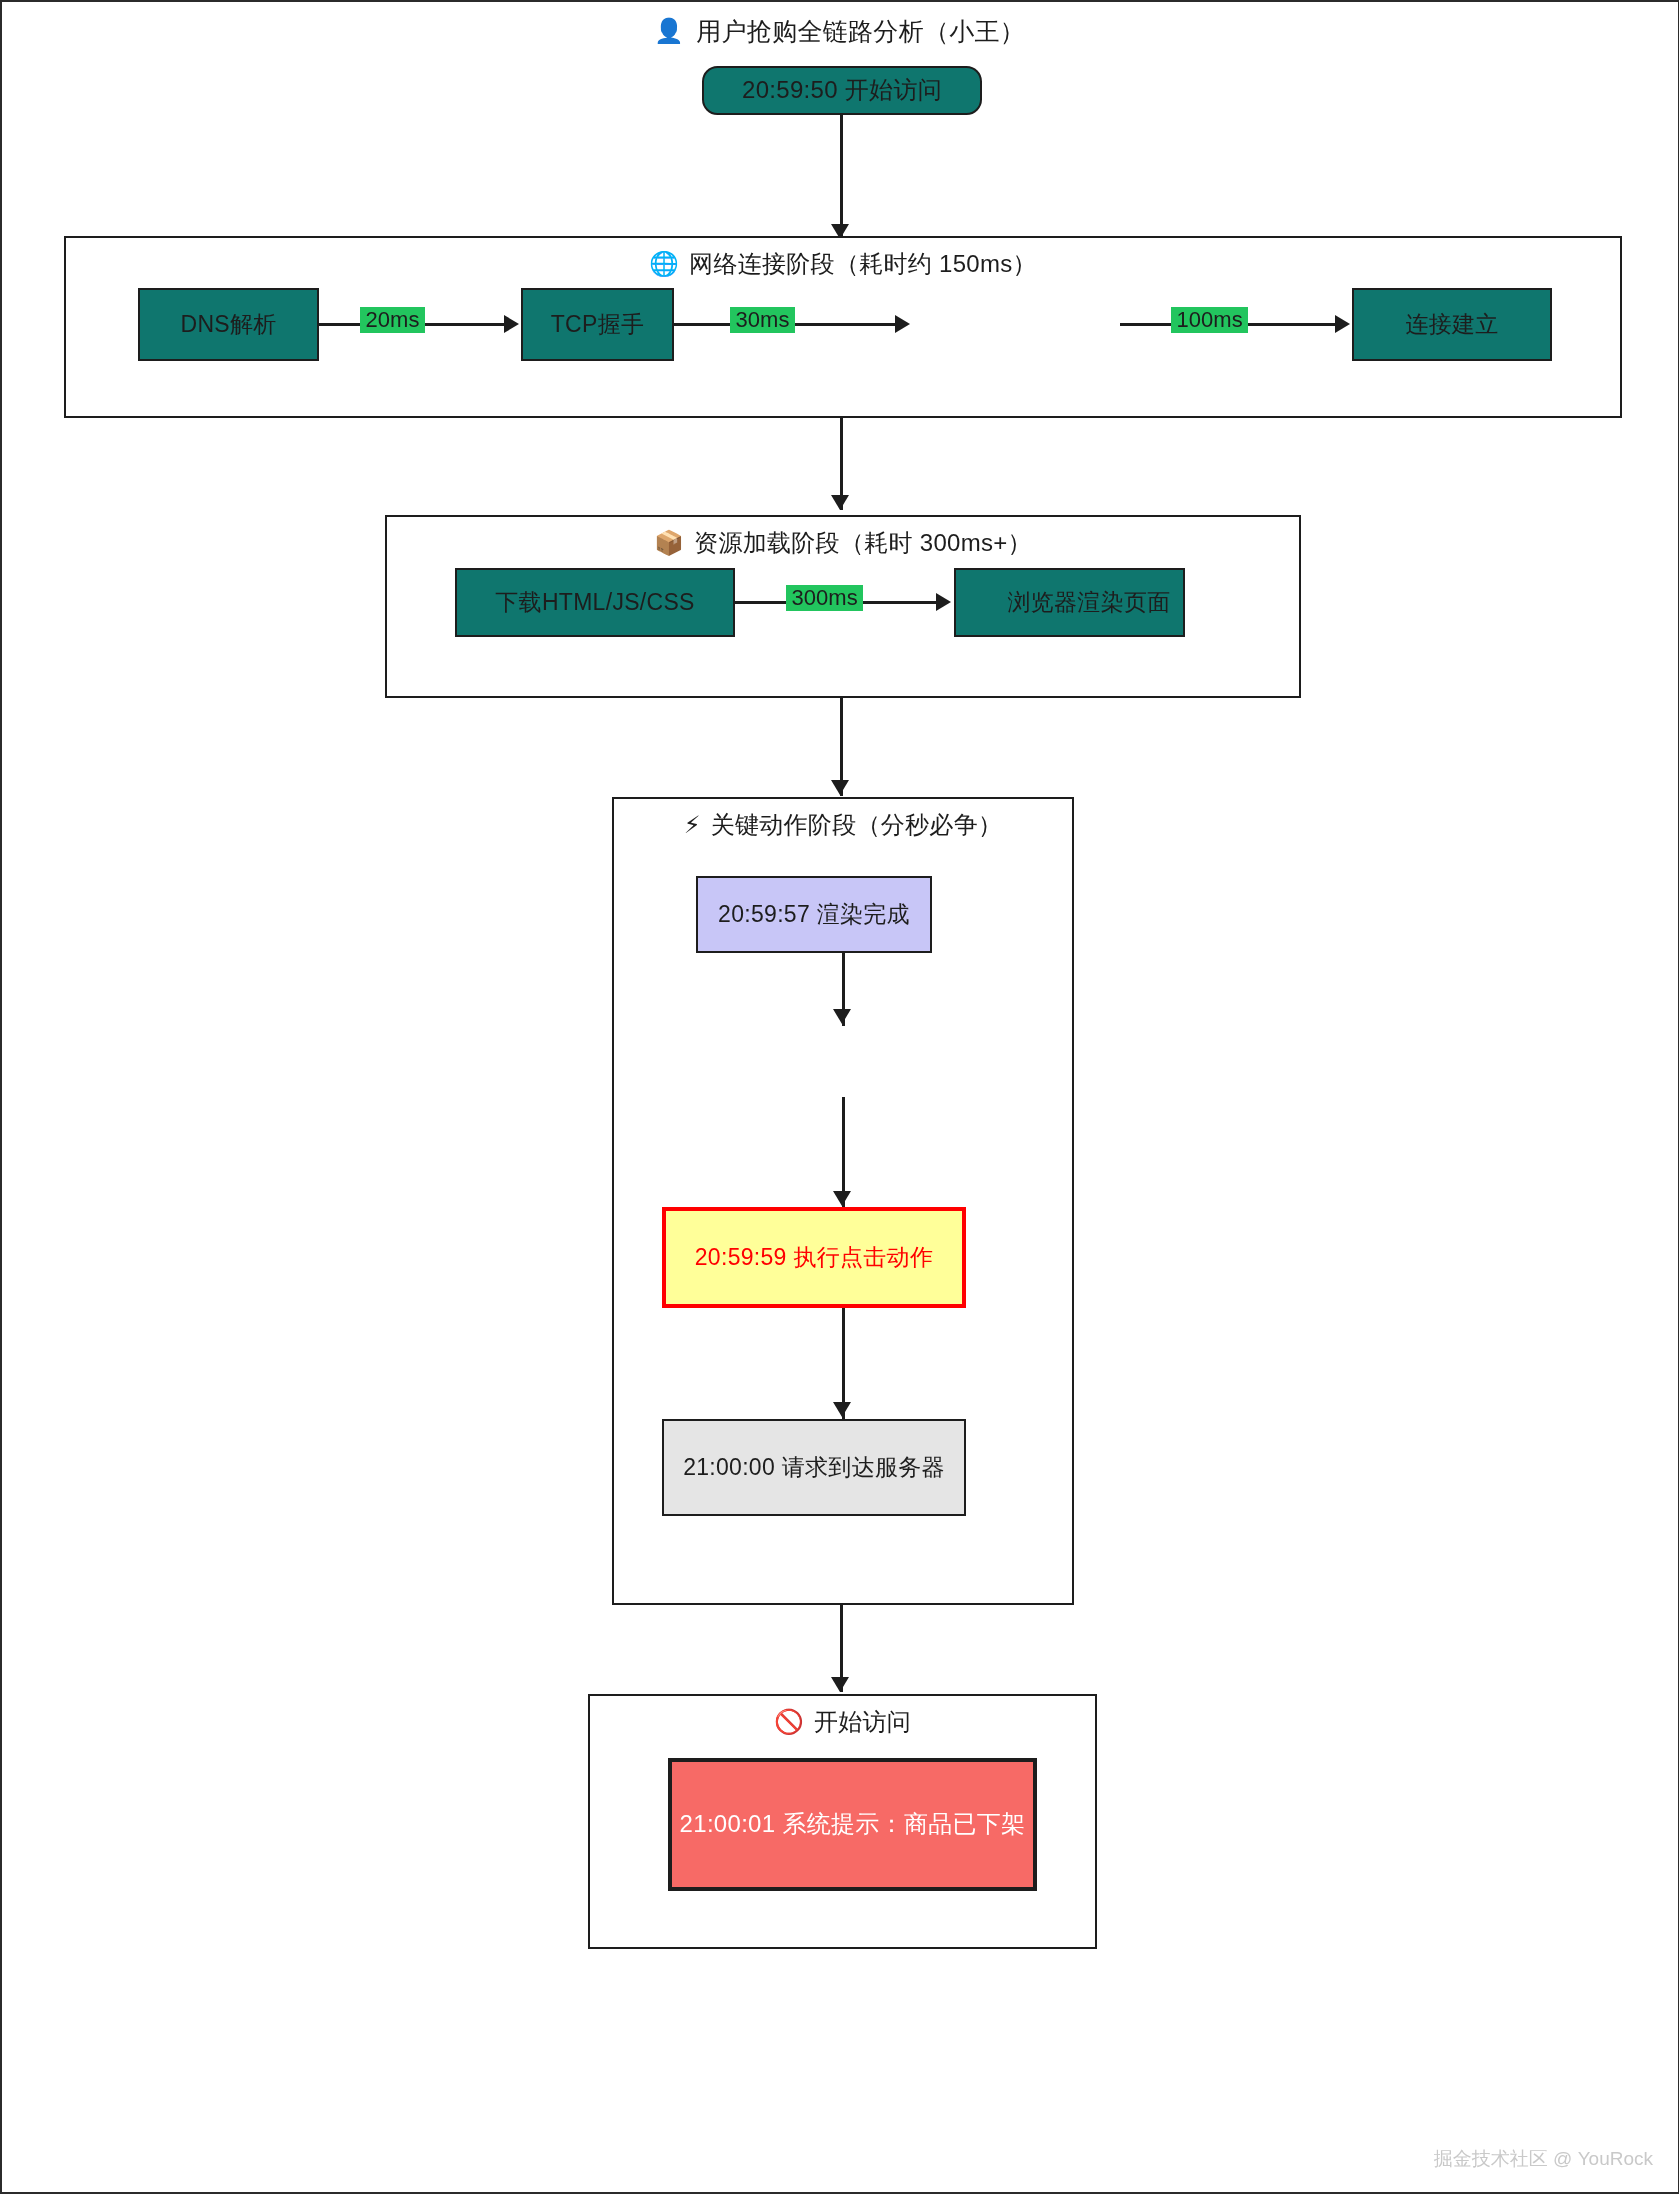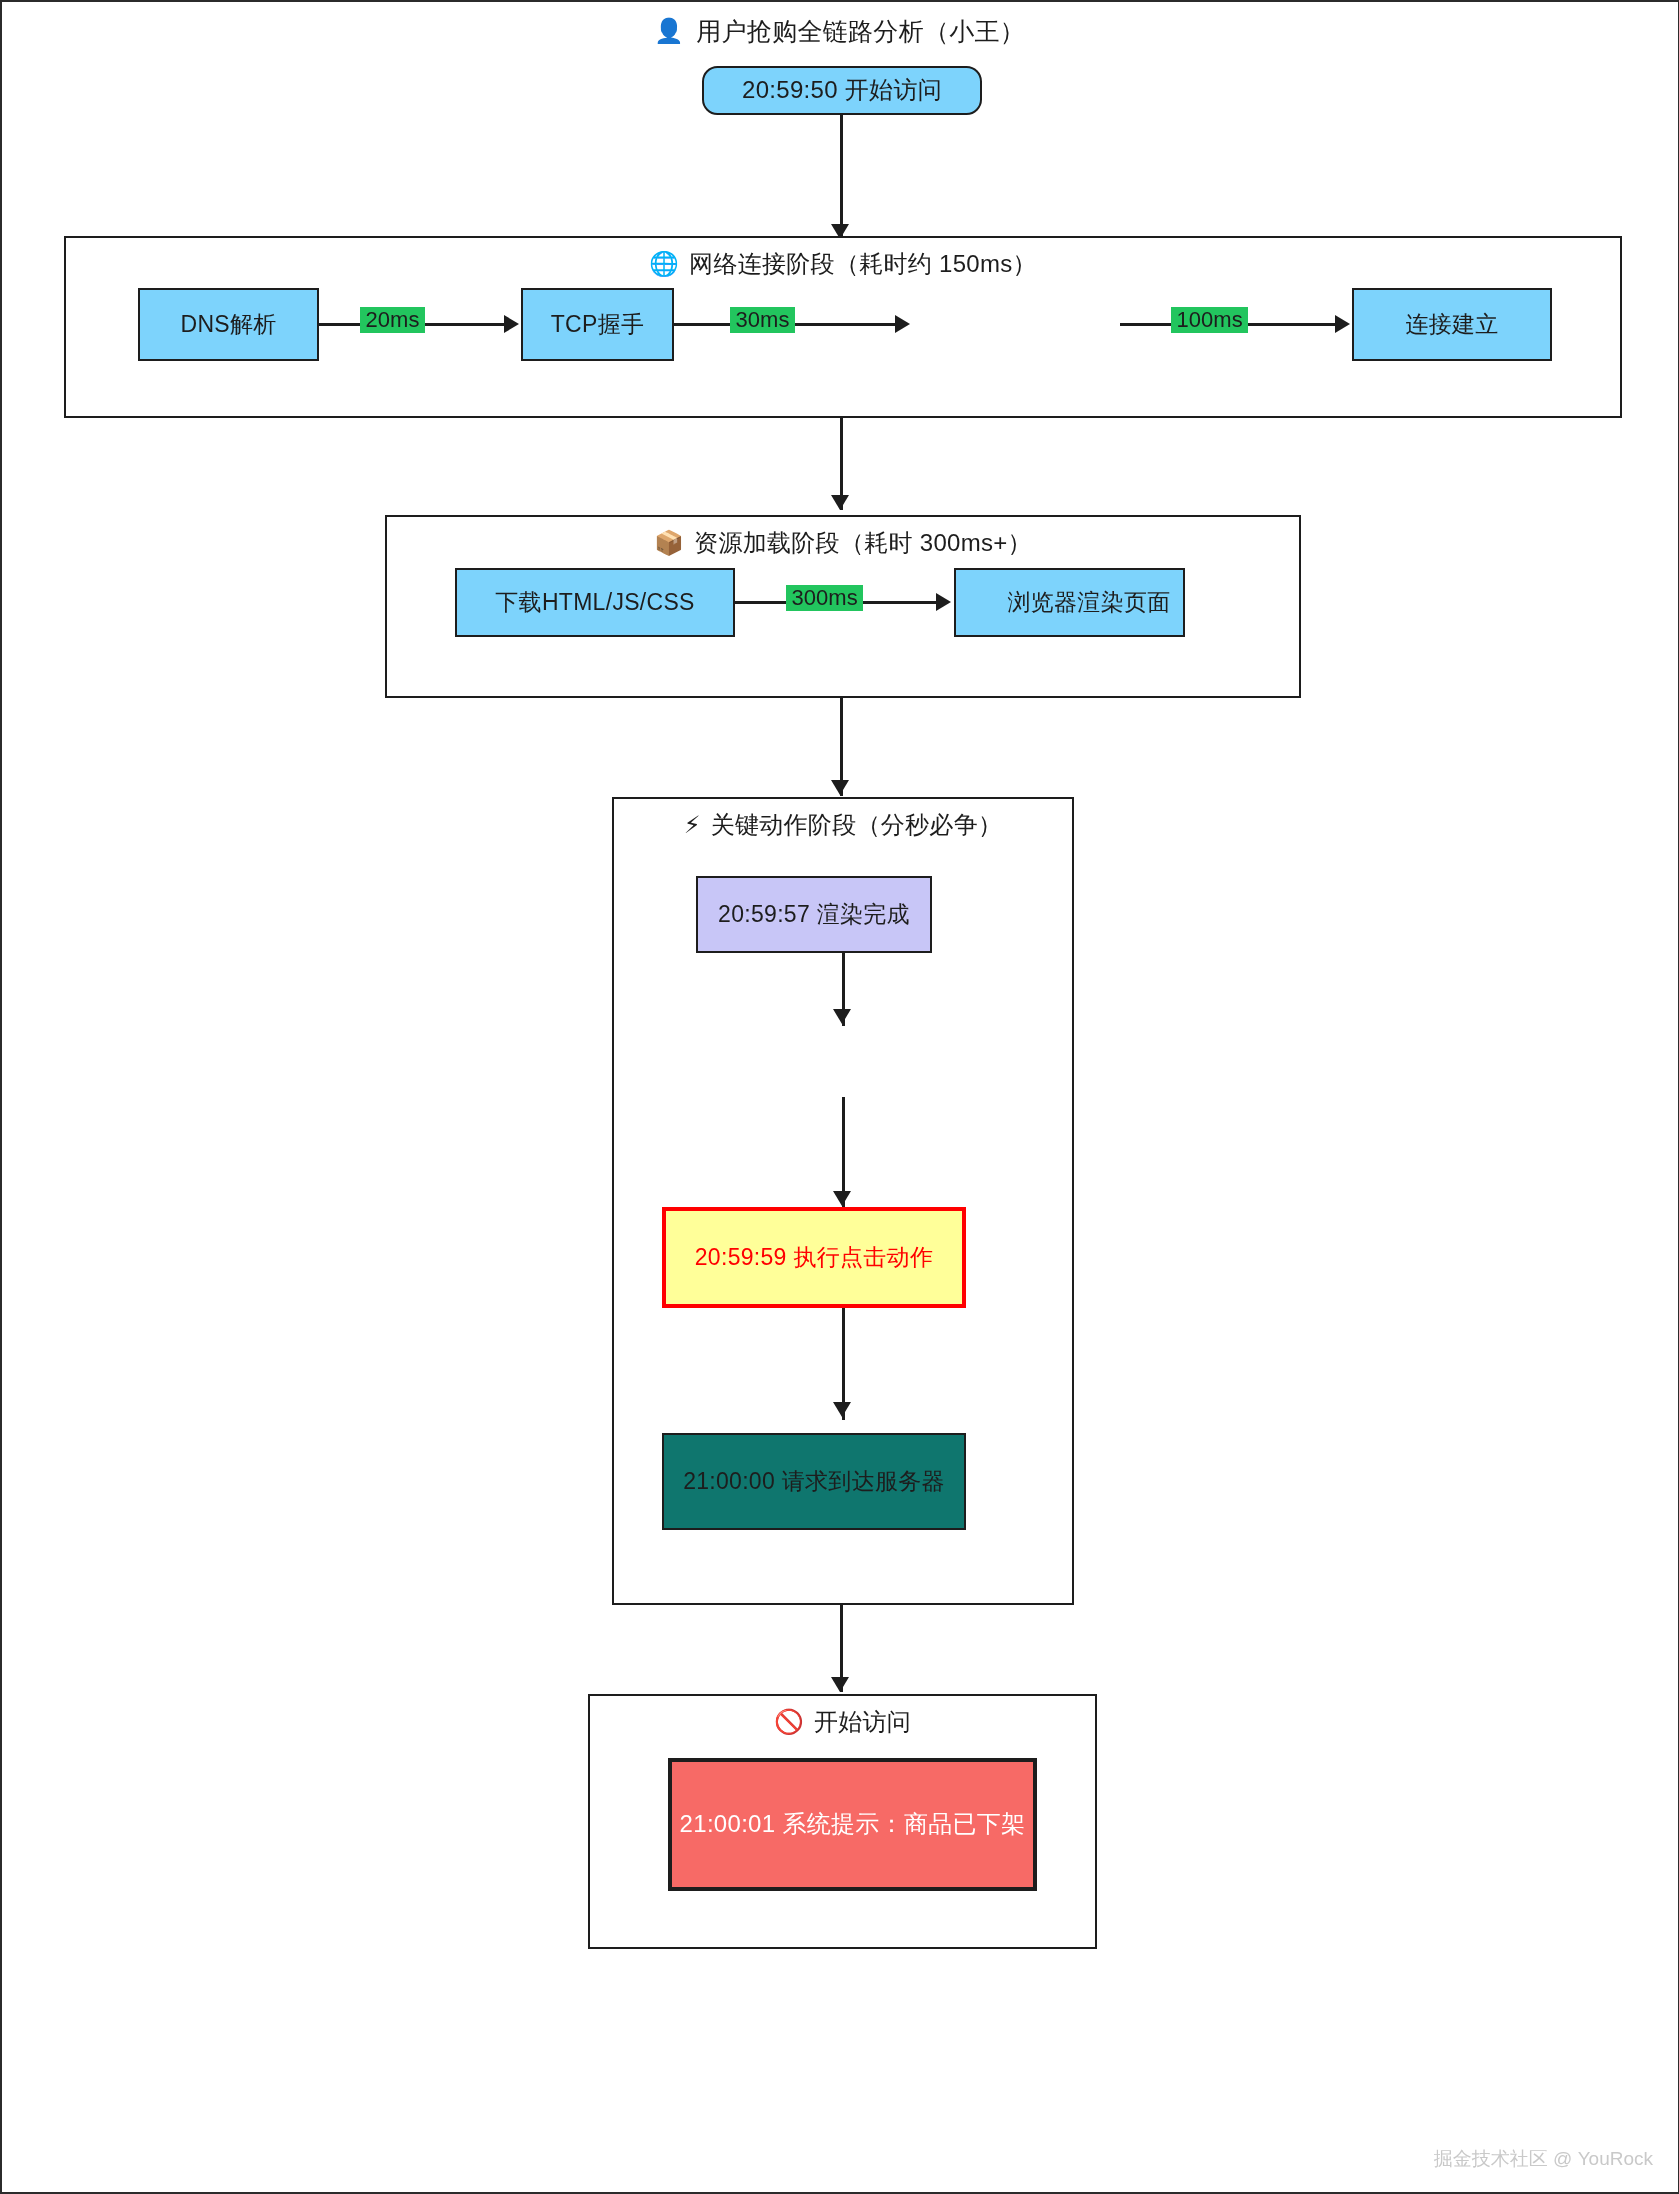--- a/index.html
+++ b/index.html
@@ -21,21 +21,21 @@
   }
 
   
   .node {
     position: absolute;
     box-sizing: border-box;
     display: flex;
     align-items: center;
     justify-content: center;
     text-align: center;
-    background: #7dd3fc;
+    background: #0f766e;
     border: 2.8px solid #1d1d1d;
     color: #1d1d1d;
     font-size: 23px;
     line-height: 1.35;
     letter-spacing: 0.3px;
     padding: 2.8px 7px;
   }
   .node.rounded { border-radius: 15.4px; }
 
   .subgraph {
@@ -61,21 +61,21 @@
   }
   .emoji {
     font-size: 24px;
     line-height: 1;
     display: inline-block;
   }
 
   
   .fill-purple { background: #c8c6f7; }
   .fill-yellow { background: #ffff99; border-color: #ff0000; border-width: 4.2px; color: #ff0000; }
-  .fill-green  { background: #0f766e; margin-top: 14px; }
+  .fill-green  { background: #e5e5e5; }
   .fill-red    { background: #f76a66; color: #ffffff; border-width: 4.9px; }
 
   
   .vline {
     position: absolute;
     width: 2.8px;
     background: #1d1d1d;
   }
   .hline {
     position: absolute;

